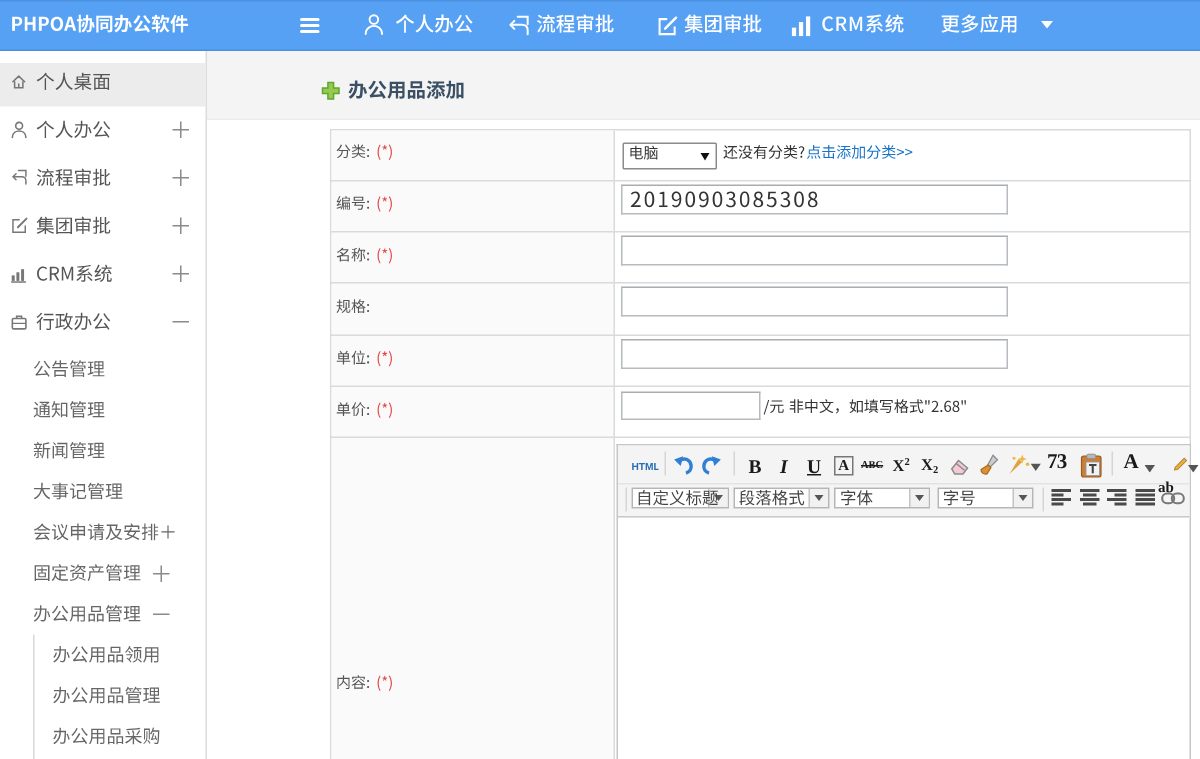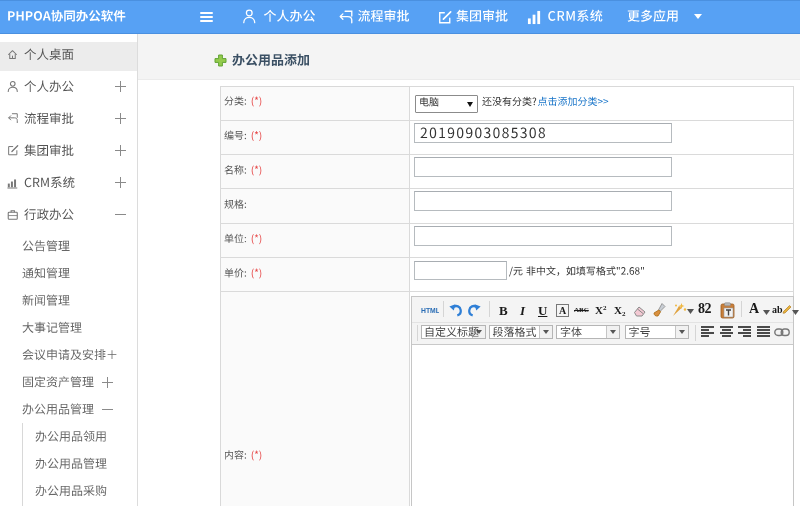--- a/index.html
+++ b/index.html
@@ -190,33 +190,33 @@
   </svg>
   <svg class="abs" style="left:671px;top:302px" width="16" height="16" viewBox="0 0 16 16">
     <path d="M2 14 L8 4 L10.5 6 Z" fill="#e0a23e"></path>
     <path d="M10.5 1 l0.8 2.2 L13.5 4 l-2.2 0.8 L10.5 7 l-0.8-2.2 L7.5 4 l2.2-0.8 Z" fill="#f0b840"></path>
     <circle cx="14" cy="7.5" r="1.2" fill="#f0b840"></circle>
     <circle cx="5" cy="3.5" r="1" fill="#f0b840"></circle>
   </svg>
   <svg class="abs" style="left:687px;top:309px" width="7" height="5" viewBox="0 0 7 5">
       <path d="M0 0 L7 0 L3.5 5 Z" fill="#555"></path>
     </svg>
-  <div class="abs" style="left:698px;top:301px;font:bold 14px 'Liberation Serif',serif;color:#1a1a1a;letter-spacing:-0.5px">82</div>
+  <div class="abs" style="left:698px;top:301px;font:bold 14px 'Liberation Serif',serif;color:#1a1a1a;letter-spacing:-0.5px">73</div>
   <svg class="abs" style="left:720px;top:302px" width="15" height="17" viewBox="0 0 15 17">
     <rect x="1" y="2" width="13" height="14" rx="1.5" fill="#c97f3a" stroke="#9c5a1d" stroke-width="0.8"></rect>
     <rect x="4.5" y="0.8" width="6" height="3" rx="1" fill="#b8b8b8" stroke="#888" stroke-width="0.6"></rect>
     <rect x="4" y="6" width="9" height="9" fill="#f2f2f2" stroke="#999" stroke-width="0.6"></rect>
     <path d="M6 8 L11 8 M8.5 8 L8.5 13.5" stroke="#444" stroke-width="1.4"></path>
   </svg>
   <div class="tsep" style="left:741px;top:301px"></div>
   <div class="abs" style="left:749px;top:301px;font:bold 14px 'Liberation Serif',serif;color:#1a1a1a">A</div>
   <svg class="abs" style="left:763px;top:310px" width="7" height="5" viewBox="0 0 7 5">
       <path d="M0 0 L7 0 L3.5 5 Z" fill="#555"></path>
     </svg>
-  <div class="abs" style="left:772px;top:304px;font:bold 10px 'Liberation Serif',serif;color:#1a1a1a">ab</div>
+  <div class="abs" style="left:772px;top:320px;font:bold 10px 'Liberation Serif',serif;color:#1a1a1a">ab</div>
   <svg class="abs" style="left:781px;top:302px" width="12" height="12" viewBox="0 0 12 12">
     <path d="M2.5 9.5 L8.5 3.5 L10 5 L4 11 L2 11.2 Z" fill="#e8b33c" stroke="#b3802a" stroke-width="0.7"></path>
   </svg>
   <svg class="abs" style="left:792px;top:310px" width="7" height="5" viewBox="0 0 7 5">
       <path d="M0 0 L7 0 L3.5 5 Z" fill="#555"></path>
     </svg>
   <div class="tsep2" style="left:417px"></div>
   <div class="tsep2" style="left:695px"></div>
   <div class="alicon" style="left:701px">
     <div style="left:0;top:0;width:13px"></div>

